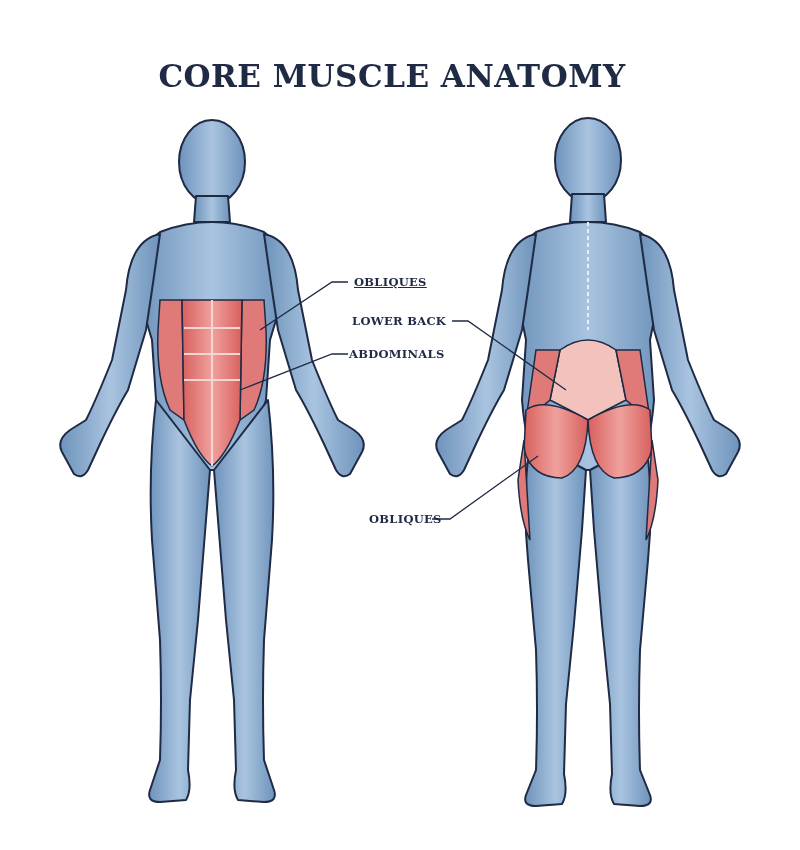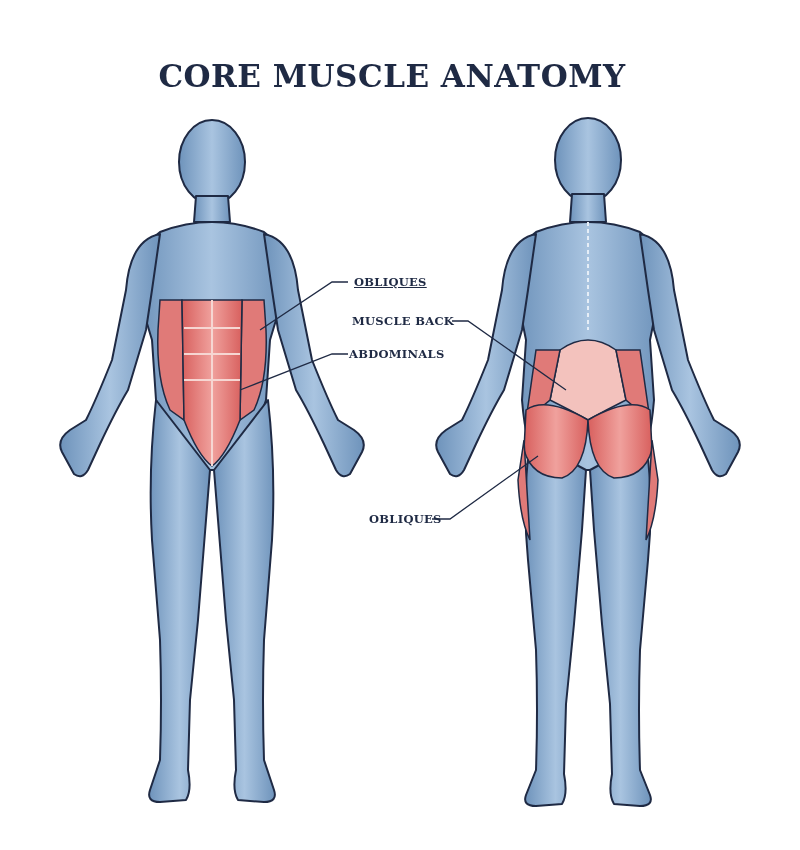--- a/index.html
+++ b/index.html
@@ -76,15 +76,15 @@
 
   <g stroke="#1f2a44" stroke-width="1.3" fill="none">
     <polyline points="348,282 332,282 260,330"></polyline>
     <polyline points="452,321 468,321 566,390"></polyline>
     <polyline points="348,354 332,354 240,390"></polyline>
     <polyline points="432,519 450,519 538,456"></polyline>
   </g>
 </svg>
 
 <div class="label" style="left:354px;top:275px;text-decoration:underline;">OBLIQUES</div>
-<div class="label" style="left:352px;top:314px;">MUSCLE BACK</div>
+<div class="label" style="left:352px;top:314px;">LOWER BACK</div>
 <div class="label" style="left:349px;top:347px;text-align:right;">ABDOMINALS</div>
 <div class="label" style="left:369px;top:512px;">OBLIQUES</div>
 
 </body></html>

